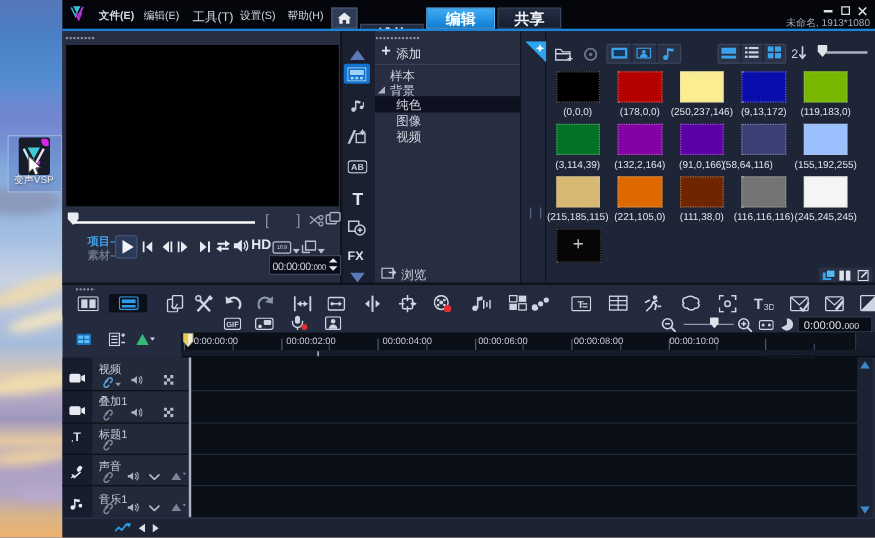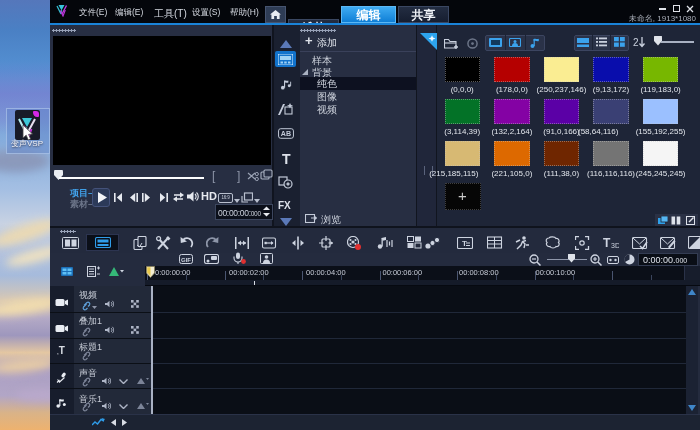--- a/index.html
+++ b/index.html
@@ -40,21 +40,21 @@
 <div class="abs txt" style="left:5px;top:138px;width:44px;text-align:center;font-size:8px;color:#f2f2f5;text-shadow:0 1px 2px #334;">变声VSP</div>
 <div id="win" class="abs"></div>
 
 <div class="abs" style="left:50px;top:0;width:650px;height:23px;background:#04060b;"></div>
 <svg class="abs" style="left:56px;top:4px;" width="13" height="13" viewBox="0 0 13 13">
   <path d="M2.5 1 L8.5 1 L5.5 6.5 Z" fill="#38c4dc"></path>
   <path d="M1 2 L4.5 9 L5.8 6.2" fill="none" stroke="#35bcd0" stroke-width="1.3"></path>
   <path d="M10.5 1.5 L6 10" stroke="#c03fe0" stroke-width="1.4"></path>
   <path d="M4.3 6.5 L7 12 L9.3 6" fill="none" stroke="#b835d8" stroke-width="1.2"></path>
 </svg>
-<div class="abs txt" style="left:79px;top:7px;font-size:8.5px;">文件(E)</div>
+<div class="abs txt" style="left:79px;top:7px;font-size:8.5px;font-weight:bold;">文件(E)</div>
 <div class="abs txt" style="left:115px;top:7px;font-size:8.5px;">编辑(E)</div>
 <div class="abs txt" style="left:154px;top:7px;font-size:10px;">工具(T)</div>
 <div class="abs txt" style="left:192px;top:7px;font-size:8.5px;">设置(S)</div>
 <div class="abs txt" style="left:230px;top:7px;font-size:8.5px;">帮助(H)</div>
 <div class="abs" style="left:265px;top:6px;width:21px;height:17px;background:#2e3c55;border:1px solid #465470;box-sizing:border-box;"></div>
 <svg class="abs" style="left:270px;top:10px;" width="11" height="10" viewBox="0 0 12 11">
     <path d="M6 0 L12 5 L10.5 5 L10.5 10 L7.5 10 L7.5 6.5 L4.5 6.5 L4.5 10 L1.5 10 L1.5 5 L0 5 Z" fill="#e8ecf2"></path>
   </svg>
 <div class="abs" style="left:288px;top:19px;width:51px;height:17px;background:linear-gradient(#232d42,#161e30);border:1px solid #3a4762;box-sizing:border-box;text-align:center;font-size:12px;font-weight:bold;color:#eef1f6;line-height:16px;">捕获</div>
 <div class="abs" style="left:341px;top:6px;width:55px;height:17px;background:linear-gradient(#3fabf2,#0f7fd6);border:1px solid #5cb8f5;box-sizing:border-box;text-align:center;font-size:12px;font-weight:bold;color:#fff;line-height:16px;">编辑</div>
@@ -277,21 +277,21 @@
 <div class="abs" style="left:429.2px;top:126.5px;width:66px;text-align:center;font-size:8px;color:#e2e6ec;">(3,114,39)</div>
 <div class="abs" style="left:494.1px;top:98.5px;width:35.5px;height:25.5px;background:#8402a4;outline:1px dotted rgba(200,200,200,.45);outline-offset:-1px;"></div>
 <div class="abs" style="left:478.9px;top:126.5px;width:66px;text-align:center;font-size:8px;color:#e2e6ec;">(132,2,164)</div>
 <div class="abs" style="left:543.7px;top:98.5px;width:35.5px;height:25.5px;background:#5b00a6;outline:1px dotted rgba(200,200,200,.45);outline-offset:-1px;"></div>
 <div class="abs" style="left:528.5px;top:126.5px;width:66px;text-align:center;font-size:8px;color:#e2e6ec;">(91,0,166)</div>
 <div class="abs" style="left:593.3px;top:98.5px;width:35.5px;height:25.5px;background:#3a4074;outline:1px dotted rgba(200,200,200,.45);outline-offset:-1px;"></div>
 <div class="abs" style="left:578.0px;top:126.5px;width:66px;font-size:8px;color:#e2e6ec;">(58,64,116)</div>
 <div class="abs" style="left:642.9px;top:98.5px;width:35.5px;height:25.5px;background:#9bc0ff;outline:1px dotted rgba(200,200,200,.45);outline-offset:-1px;"></div>
 <div class="abs" style="left:627.6px;top:126.5px;width:66px;text-align:center;font-size:8px;color:#e2e6ec;">(155,192,255)</div>
 <div class="abs" style="left:444.5px;top:140.5px;width:35.5px;height:25.5px;background:#d7b973;outline:1px dotted rgba(200,200,200,.45);outline-offset:-1px;"></div>
-<div class="abs" style="left:429.2px;top:168.5px;width:66px;text-align:left;font-size:8px;color:#e2e6ec;">(215,185,115)</div>
+<div class="abs" style="left:429.2px;top:168.5px;width:66px;text-align:center;font-size:8px;color:#e2e6ec;">(215,185,115)</div>
 <div class="abs" style="left:494.1px;top:140.5px;width:35.5px;height:25.5px;background:#dd6900;outline:1px dotted rgba(200,200,200,.45);outline-offset:-1px;"></div>
 <div class="abs" style="left:478.9px;top:168.5px;width:66px;text-align:center;font-size:8px;color:#e2e6ec;">(221,105,0)</div>
 <div class="abs" style="left:543.7px;top:140.5px;width:35.5px;height:25.5px;background:#6f2600;outline:1px dotted rgba(200,200,200,.45);outline-offset:-1px;"></div>
 <div class="abs" style="left:528.5px;top:168.5px;width:66px;text-align:center;font-size:8px;color:#e2e6ec;">(111,38,0)</div>
 <div class="abs" style="left:593.3px;top:140.5px;width:35.5px;height:25.5px;background:#747474;outline:1px dotted rgba(200,200,200,.45);outline-offset:-1px;"></div>
 <div class="abs" style="left:578.0px;top:168.5px;width:66px;text-align:center;font-size:8px;color:#e2e6ec;">(116,116,116)</div>
 <div class="abs" style="left:642.9px;top:140.5px;width:35.5px;height:25.5px;background:#f5f5f5;outline:1px dotted rgba(200,200,200,.45);outline-offset:-1px;"></div>
 <div class="abs" style="left:627.6px;top:168.5px;width:66px;text-align:center;font-size:8px;color:#e2e6ec;">(245,245,245)</div>
 <div class="abs" style="left:444.5px;top:182.5px;width:36px;height:27px;background:#060606;outline:1px dotted rgba(150,150,150,.4);outline-offset:-1px;color:#c9c9c9;font-size:15px;text-align:center;line-height:26px;">+</div>
 <div class="abs" style="left:655px;top:214px;width:43px;height:12px;background:#2a3145;"></div>

